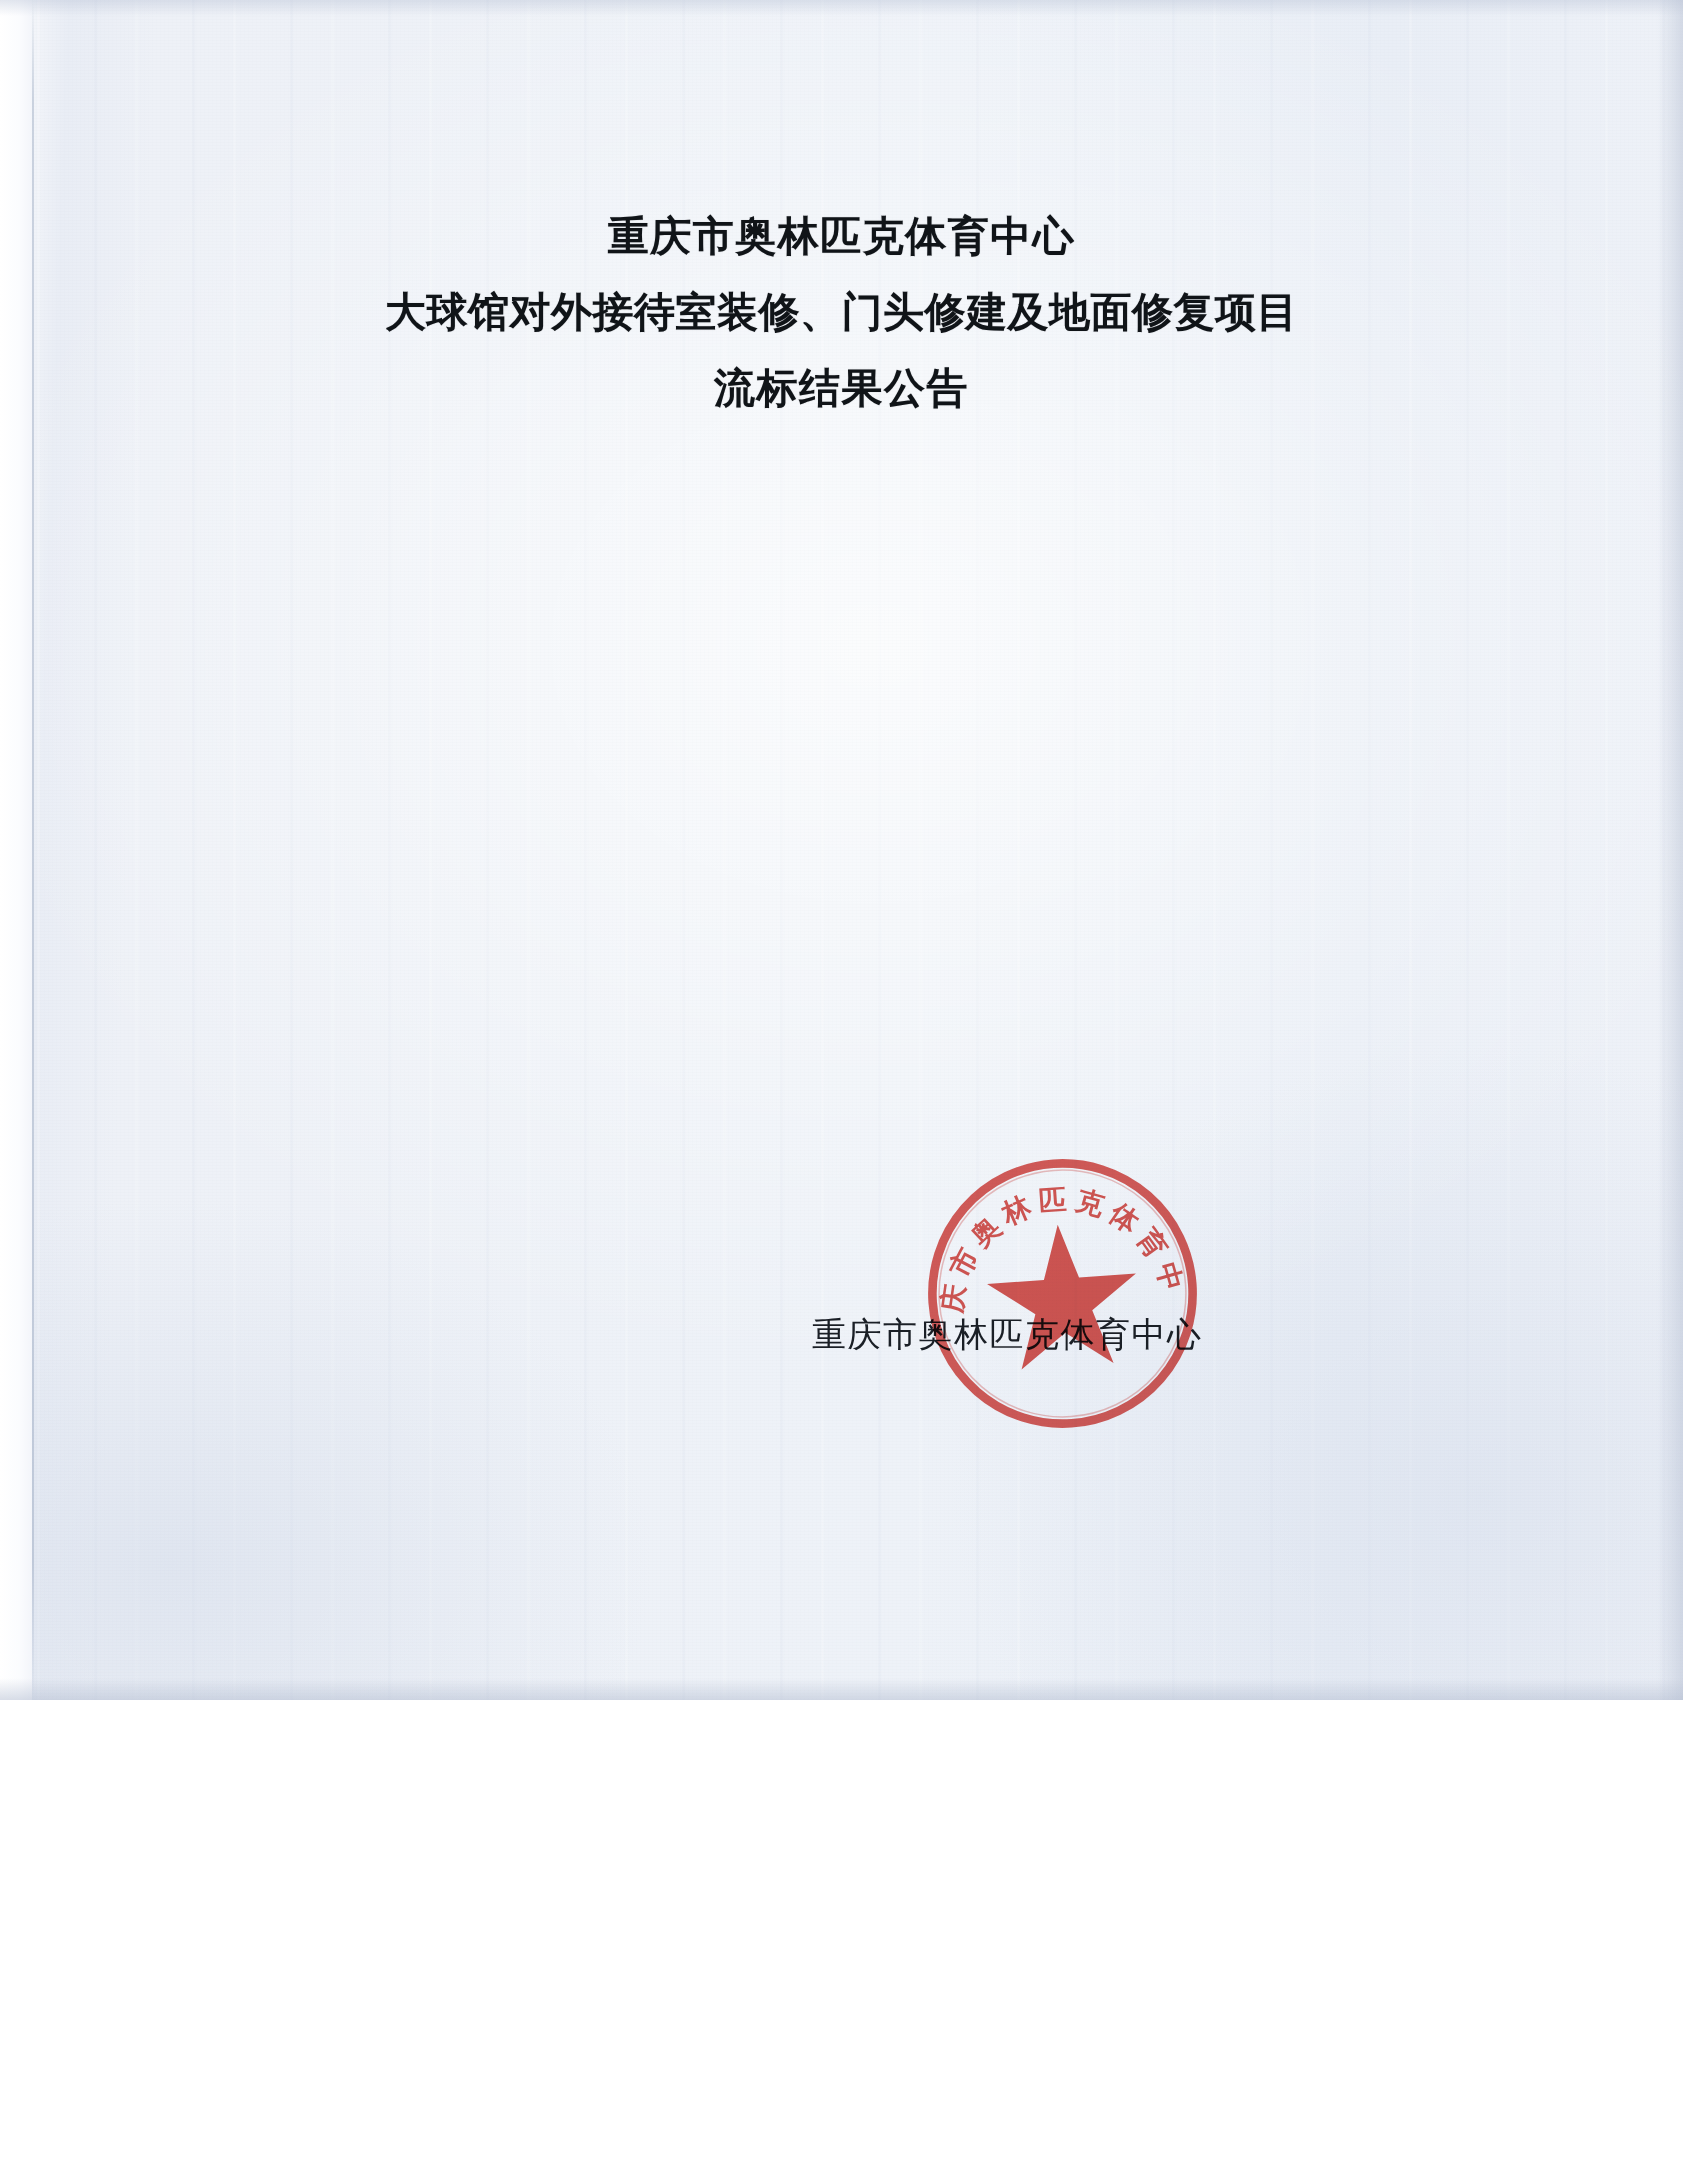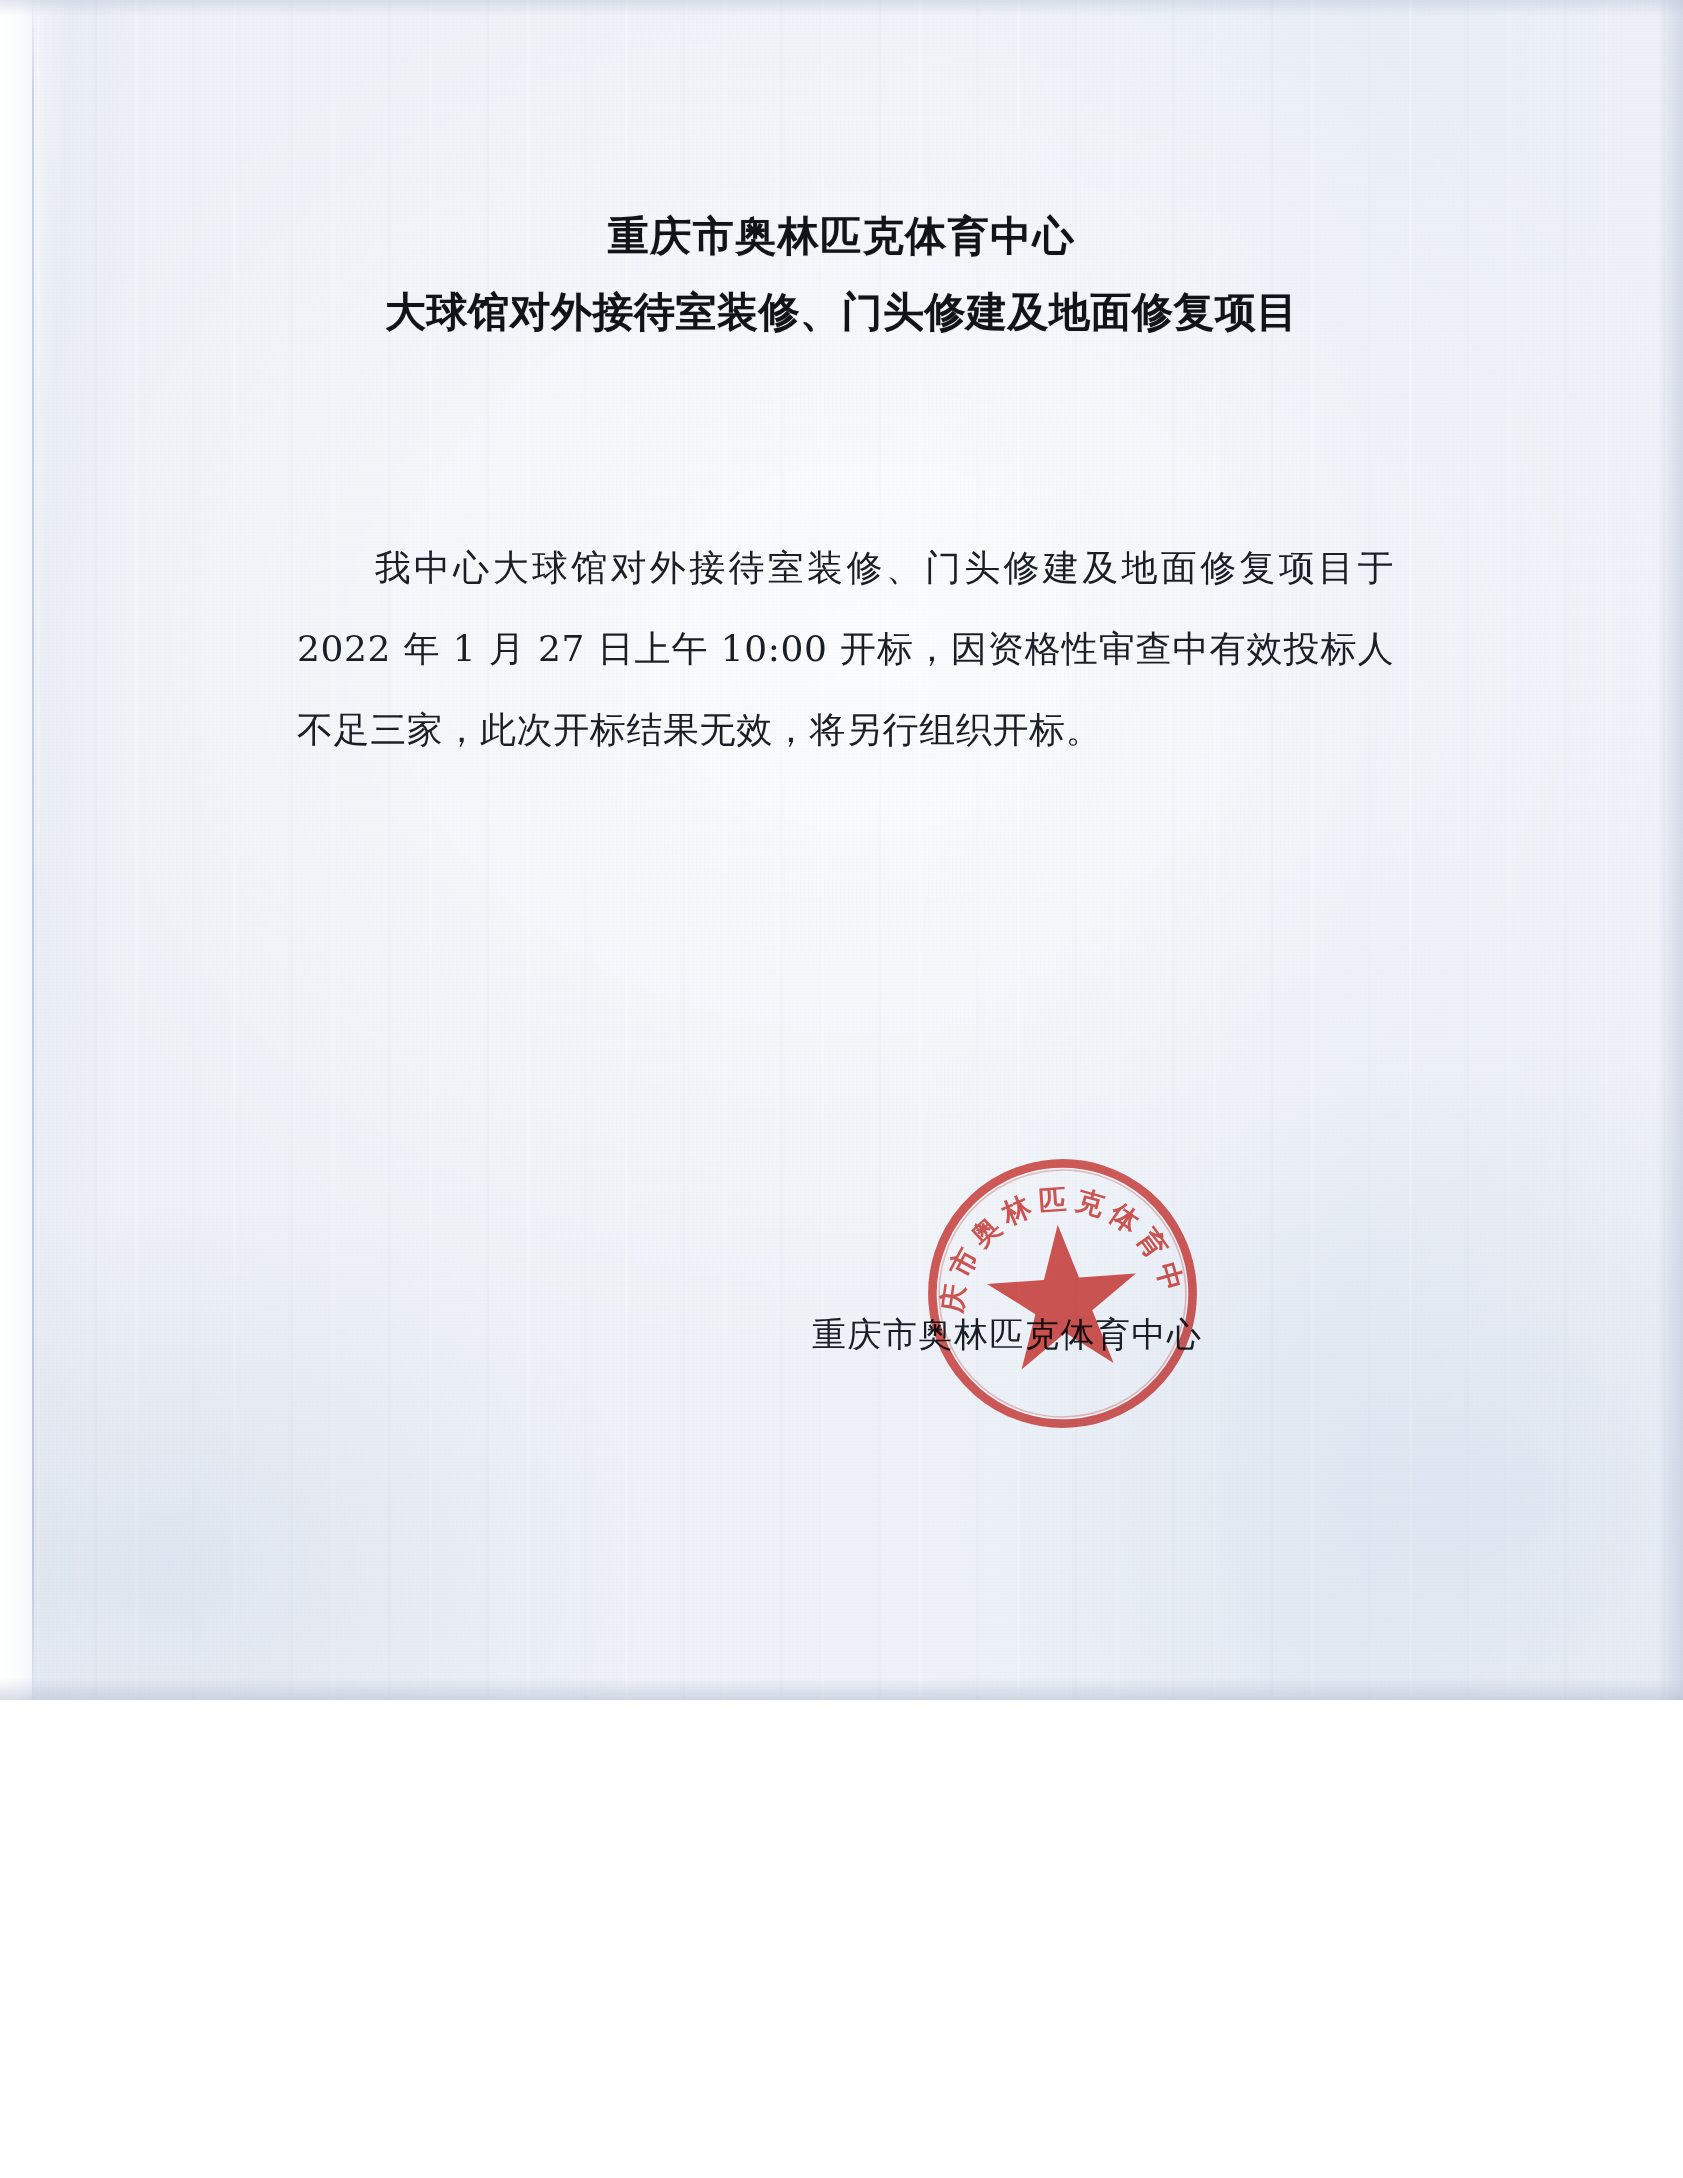--- a/index.html
+++ b/index.html
@@ -198,23 +198,23 @@
   <div class="edge-line-left"></div>
   <div class="edge-shadow-right"></div>
   <div class="edge-shadow-bottom"></div>
   <div class="edge-shadow-top"></div>
 
   <div class="content">
 
     <div class="title-block">
       <div class="title-line l1">重庆市奥林匹克体育中心</div>
       <div class="title-line l2">大球馆对外接待室装修、门头修建及地面修复项目</div>
-    </div>
-
-    <div class="body-para"><span class="indent"></span><span>我中心大球馆对外接待室装修、门头修建及地面修复项目于 2022 年 1 月 27 日上午 10:00 开标，因资格性审查中有效投标人不足三家，此次开标结果无效，将另行组织开标。</span></div>
+      <div class="title-line l3">流标结果公告</div>
+    </div>
+
 
     <div class="contact-block">
     </div>
 
     <div class="signature-block">
       <div class="sign-org">重庆市奥林匹克体育中心</div>
     </div>
 
     <div class="seal">
       <svg viewBox="0 0 300 300" xmlns="http://www.w3.org/2000/svg">

